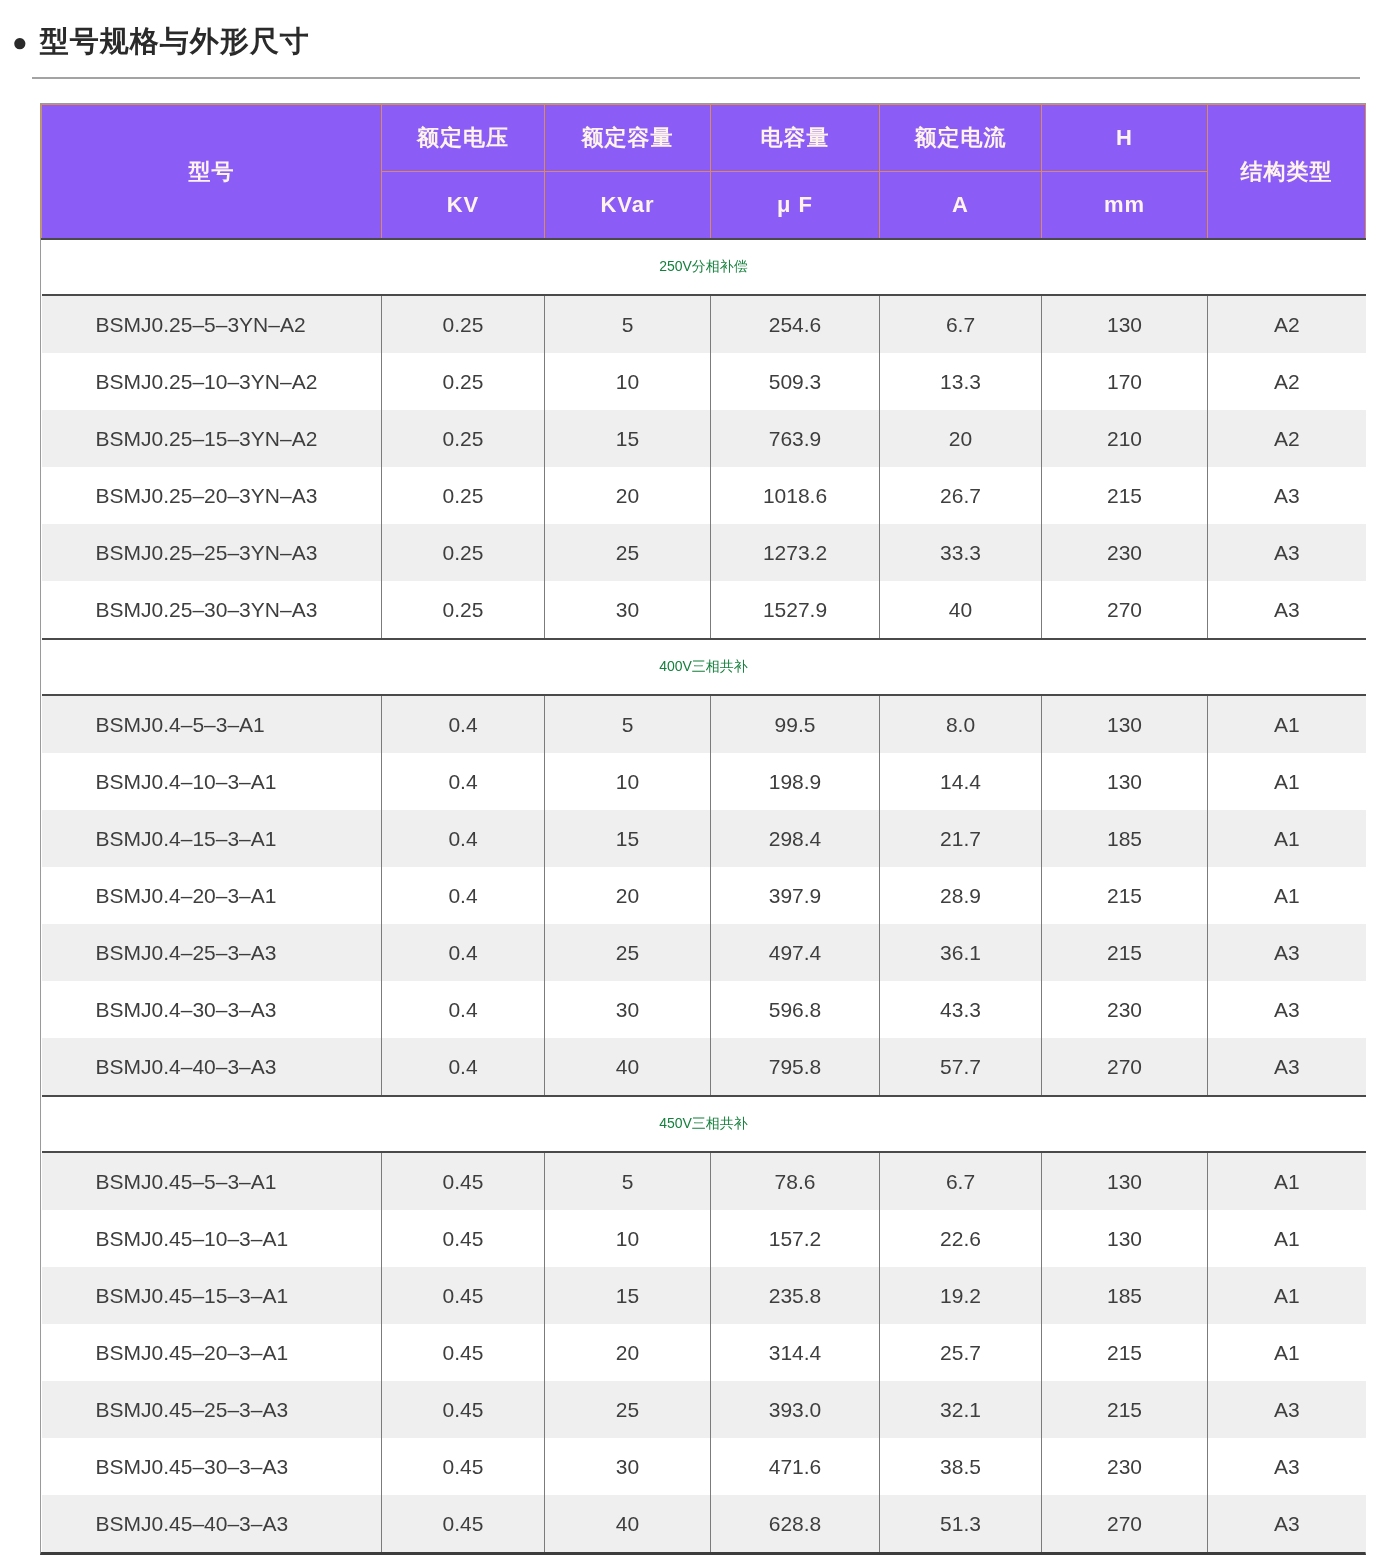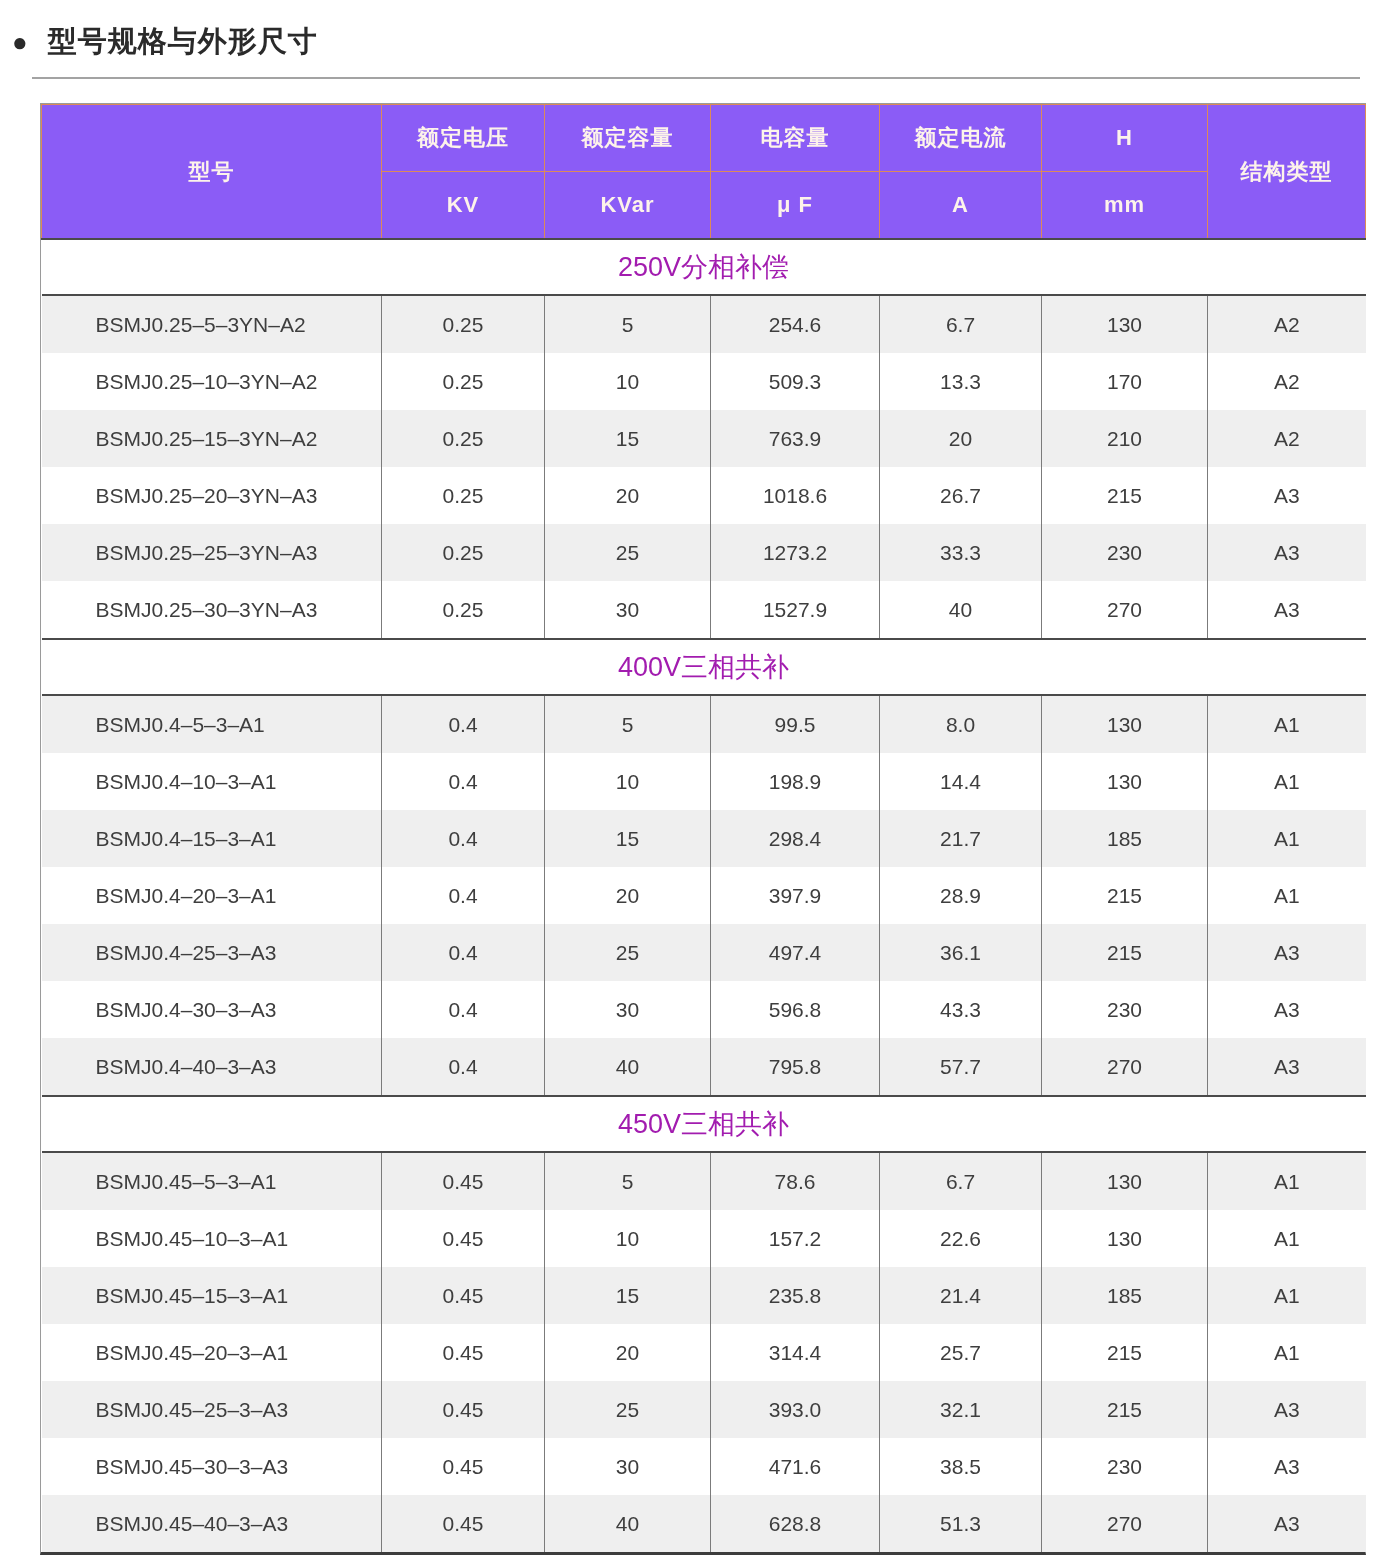--- a/index.html
+++ b/index.html
@@ -18,21 +18,21 @@
     gap: 12px;
     margin: 22px 0 0 12px;
     height: 40px;
   }
   .bullet {
     font-size: 26px;
     line-height: 1;
     color: #2a2a2a;
   }
   .page-title {
-    margin: 8px;
+    margin: 0;
     font-size: 29px;
     font-weight: bold;
     color: #2a2a2a;
     letter-spacing: 1px;
   }
   .divider {
     margin: 15px 0 0 32px;
     width: 1328px;
     height: 2px;
     background: #a3a3a3;
@@ -66,22 +66,22 @@
     vertical-align: middle;
     letter-spacing: 1px;
   }
 
   
   tr.section-row td {
     background: #ffffff;
     text-align: center;
     vertical-align: middle;
     height: 52px;
-    font-size: 27px;
-    color: #a21caf;
+    font-size: 14px;
+    color: #15803d;
     border-top: 2px solid #4a4a4a;
     border-bottom: 2px solid #4a4a4a;
   }
 
   
   tr.data-row td {
     height: 55px;
     text-align: center;
     vertical-align: middle;
     border-right: 1px solid #7b7b7b;
@@ -275,21 +275,21 @@
           <td>157.2</td>
           <td>22.6</td>
           <td>130</td>
           <td>A1</td>
         </tr>
         <tr class="data-row shaded">
           <td class="model">BSMJ0.45–15–3–A1</td>
           <td>0.45</td>
           <td>15</td>
           <td>235.8</td>
-          <td>21.4</td>
+          <td>19.2</td>
           <td>185</td>
           <td>A1</td>
         </tr>
         <tr class="data-row plain">
           <td class="model">BSMJ0.45–20–3–A1</td>
           <td>0.45</td>
           <td>20</td>
           <td>314.4</td>
           <td>25.7</td>
           <td>215</td>

